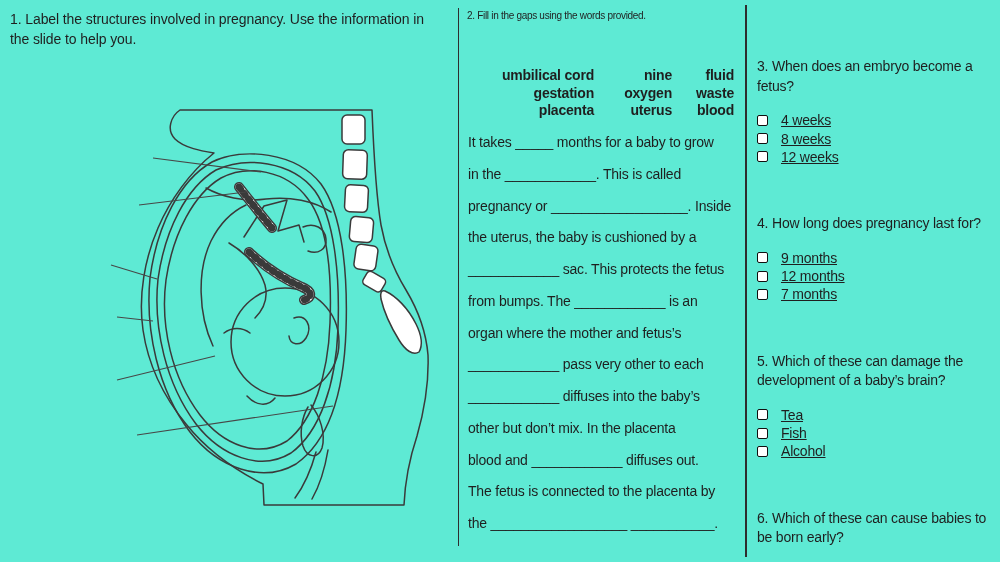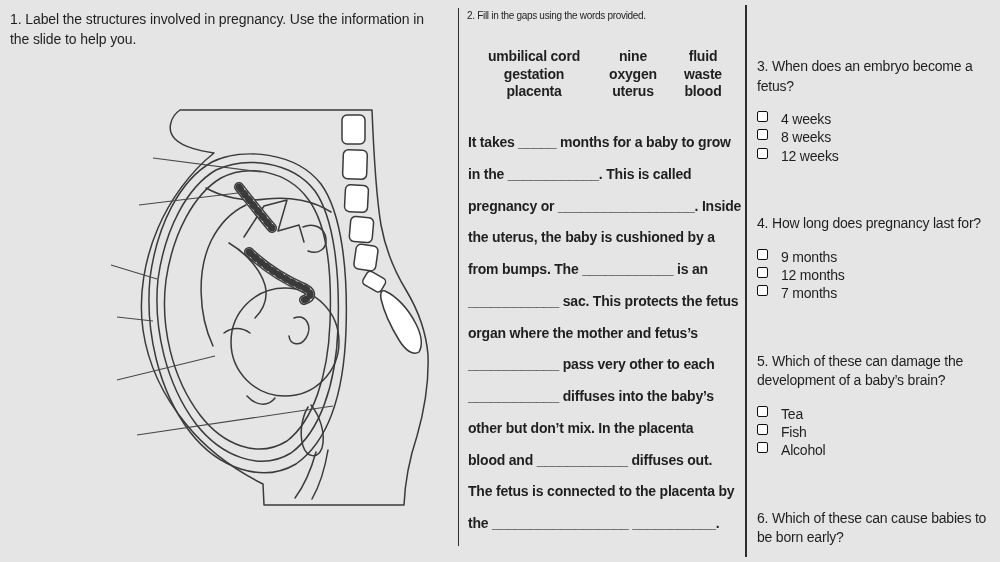--- a/index.html
+++ b/index.html
@@ -1,37 +1,37 @@
 <!DOCTYPE html>
 <html><head>
 <meta charset="utf-8">
 <style>
   html,body{margin:0;padding:0;background:#ffffff;}
-  .page{position:relative;width:1000px;height:562px;background:#e5e5e5;overflow:hidden;
+  .page{position:relative;width:1000px;height:562px;background:#5eead4;overflow:hidden;
         font-family:"Liberation Sans",sans-serif;color:#1f1f1f;}
   .divider{position:absolute;background:#2e2e2e;}
   .d1{left:458px;top:8px;width:1.4px;height:538px;}
   .d2{left:745px;top:5px;width:1.6px;height:552px;}
 
   .q1-title{position:absolute;left:10px;top:9px;width:452px;font-size:14px;
             letter-spacing:-0.1px;line-height:1.45;white-space:pre-line;}
 
   .q2-title{position:absolute;left:467px;top:10px;width:276px;font-size:10px;
             letter-spacing:-0.3px;white-space:nowrap;}
-  .wordbank{position:absolute;left:474px;top:48px;width:262px;display:grid;
+  .wordbank{position:absolute;left:474px;top:67px;width:262px;display:grid;
             grid-template-columns:120px 78px 62px;font-weight:bold;font-size:14px;
-            letter-spacing:-0.2px;line-height:17.6px;text-align:center;}
+            letter-spacing:-0.2px;line-height:17.6px;text-align:right;}
   .filltext{position:absolute;left:468px;top:127px;width:276px;font-size:14px;
-            letter-spacing:-0.2px;font-weight:bold;}
+            letter-spacing:-0.2px;}
   .filltext .fline{height:31.75px;line-height:31.75px;white-space:nowrap;}
 
   .col3{position:absolute;left:757px;top:9px;width:236px;font-size:14px;letter-spacing:-0.2px;}
   .qblock{margin-bottom:37px;}
   .qtitle{line-height:1.4;white-space:pre-line;margin-bottom:15px;margin-top:48px;}
-  .opt{height:18.3px;display:flex;}
+  .opt{height:18.3px;display:flex;align-items:center;text-decoration:underline;}
   .cb{width:9px;height:9px;border:1.7px solid #101010;border-radius:2px;
       margin-right:13px;flex:none;background:#fff;}
 
   svg.diagram{position:absolute;left:0;top:0;pointer-events:none;}
   .ln{stroke:#3a3a3a;stroke-width:1.5;fill:none;stroke-linecap:round;stroke-linejoin:round;}
   .bone{stroke:#3a3a3a;stroke-width:1.5;fill:#ffffff;}
   .lbl{stroke:#474747;stroke-width:1.1;}
 </style>
 </head>
 <body>
@@ -127,22 +127,22 @@
     <span>placenta</span>
     <span>uterus</span>
     <span>blood</span>
   </div>
 
   <div class="filltext">
     <div class="fline">It takes _____ months for a baby to grow</div>
     <div class="fline">in the ____________. This is called</div>
     <div class="fline">pregnancy or __________________. Inside</div>
     <div class="fline">the uterus, the baby is cushioned by a</div>
+    <div class="fline">____________ sac. This protects the fetus</div>
     <div class="fline">from bumps. The ____________ is an</div>
-    <div class="fline">____________ sac. This protects the fetus</div>
     <div class="fline">organ where the mother and fetus’s</div>
     <div class="fline">____________ pass very other to each</div>
     <div class="fline">____________ diffuses into the baby’s</div>
     <div class="fline">other but don’t mix. In the placenta</div>
     <div class="fline">blood and ____________ diffuses out.</div>
     <div class="fline">The fetus is connected to the placenta by</div>
     <div class="fline">the __________________ ___________.</div>
   </div>
 
   <div class="col3">

